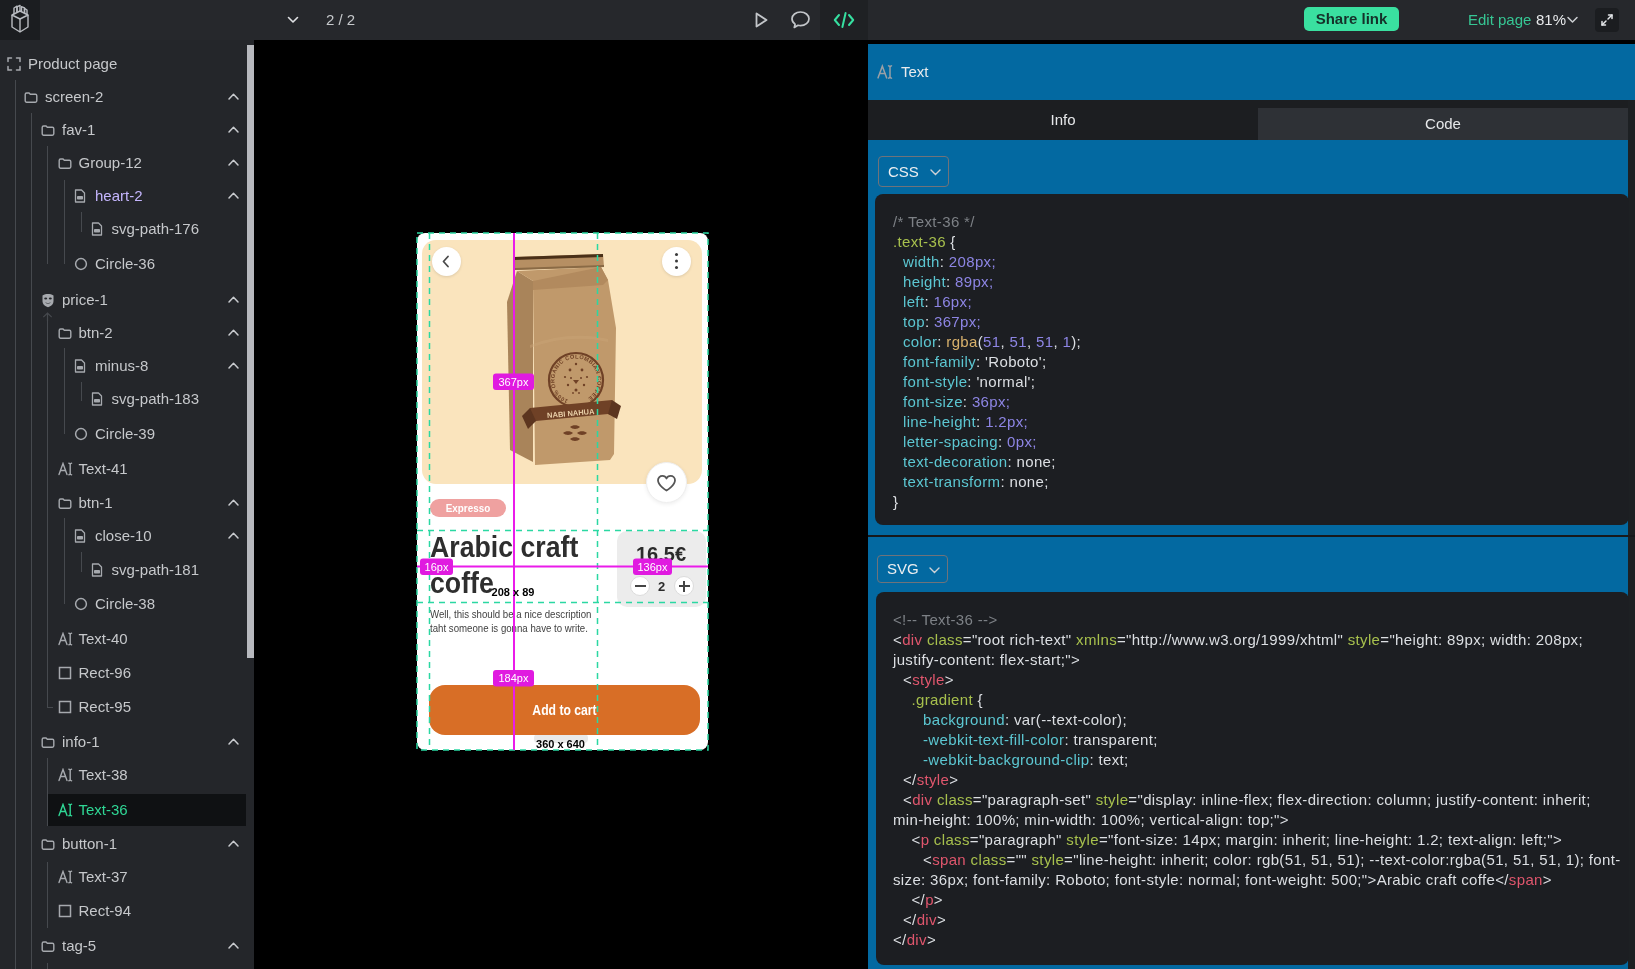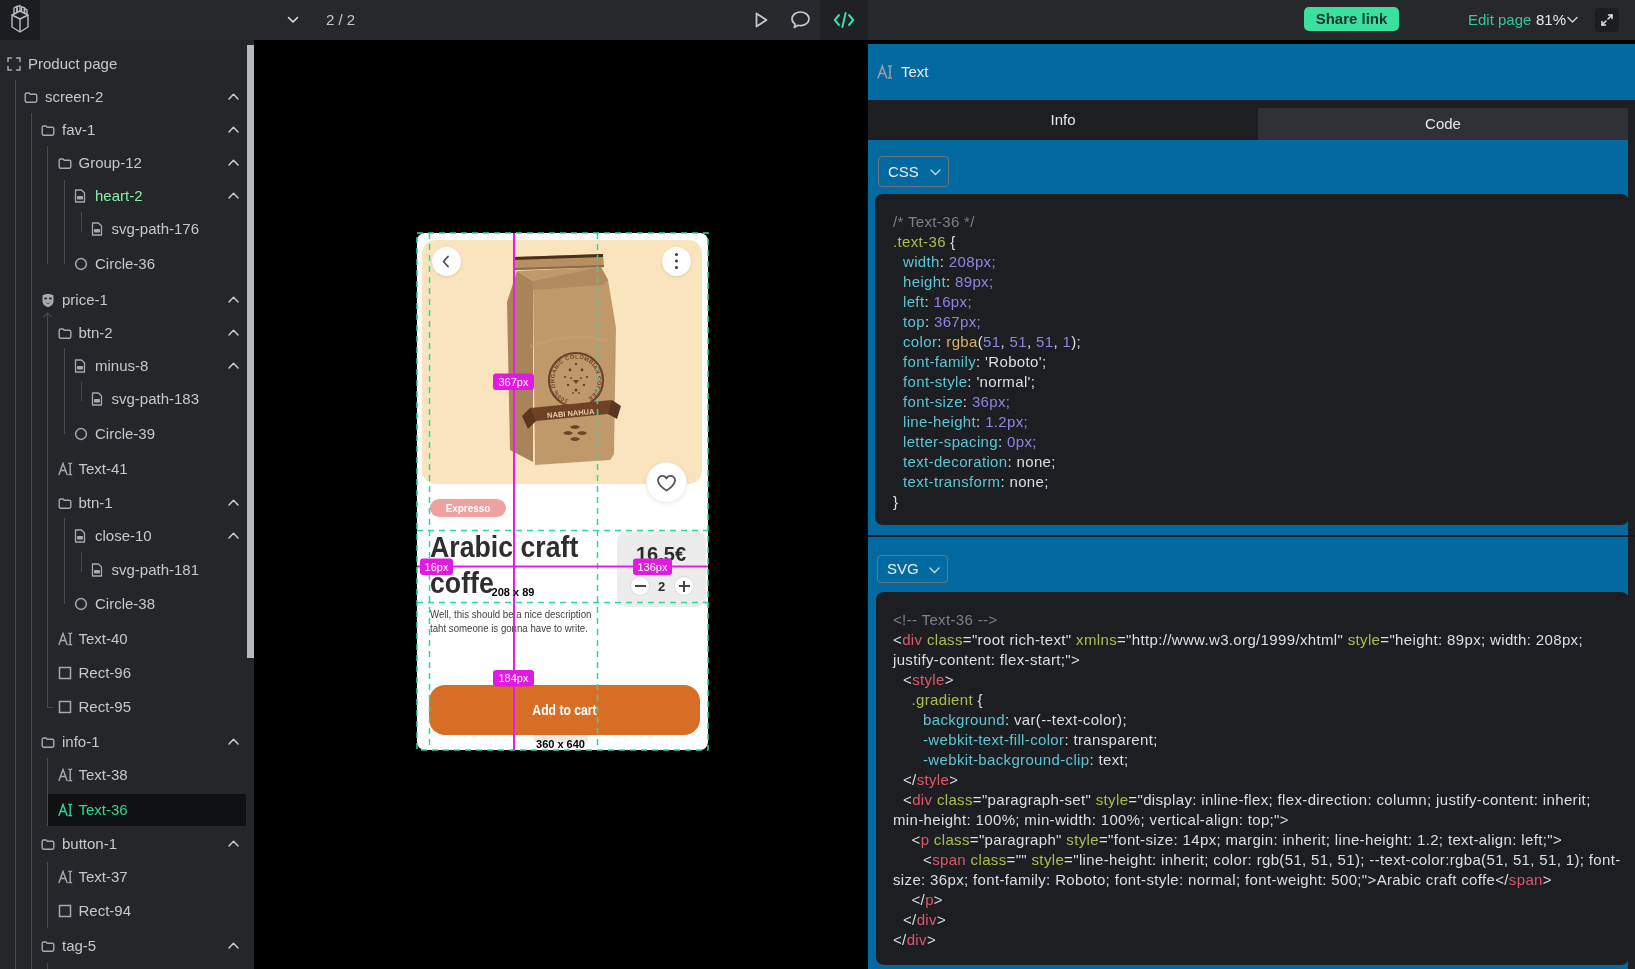--- a/index.html
+++ b/index.html
@@ -114,21 +114,21 @@
         <path d="M1.2 3.4 C1.2 2.6 1.8 2 2.6 2 L5 2 L6.3 3.3 L11.4 3.3 C12.2 3.3 12.8 3.9 12.8 4.7 L12.8 9.8 C12.8 10.6 12.2 11.2 11.4 11.2 L2.6 11.2 C1.8 11.2 1.2 10.6 1.2 9.8 Z" fill="none" stroke="#a6a9ae" stroke-width="1.4"></path>
       </svg></div>
 <div class="row" style="left:78.5px;top:110px;color:#c6c8cb;">Group-12</div>
 <svg class="abs" style="left:227px;top:118px;" width="13" height="9" viewBox="0 0 13 9">
       <path d="M2 7 L6.5 2.2 L11 7" fill="none" stroke="#c9cbcf" stroke-width="1.5" stroke-linecap="round" stroke-linejoin="round"></path>
     </svg>
 <div class="abs" style="left:74px;top:148.5px;width:15px;height:15px;"><svg width="12" height="14" viewBox="0 0 12 14">
         <path d="M1.5 1 L7.5 1 L10.5 4 L10.5 13 L1.5 13 Z" fill="none" stroke="#a6a9ae" stroke-width="1.3" stroke-linejoin="round"></path>
         <rect x="3" y="7" width="6" height="3.6" rx="0.8" fill="#a6a9ae"></rect>
       </svg></div>
-<div class="row" style="left:95px;top:143px;color:#86efac;">heart-2</div>
+<div class="row" style="left:95px;top:143px;color:#c4b5fd;">heart-2</div>
 <svg class="abs" style="left:227px;top:151px;" width="13" height="9" viewBox="0 0 13 9">
       <path d="M2 7 L6.5 2.2 L11 7" fill="none" stroke="#c9cbcf" stroke-width="1.5" stroke-linecap="round" stroke-linejoin="round"></path>
     </svg>
 <div class="abs" style="left:90.5px;top:181.5px;width:15px;height:15px;"><svg width="12" height="14" viewBox="0 0 12 14">
         <path d="M1.5 1 L7.5 1 L10.5 4 L10.5 13 L1.5 13 Z" fill="none" stroke="#a6a9ae" stroke-width="1.3" stroke-linejoin="round"></path>
         <rect x="3" y="7" width="6" height="3.6" rx="0.8" fill="#a6a9ae"></rect>
       </svg></div>
 <div class="row" style="left:111.5px;top:176px;color:#c6c8cb;">svg-path-176</div>
 <div class="abs" style="left:74px;top:216.5px;width:15px;height:15px;"><svg width="14" height="14" viewBox="0 0 14 14">
         <circle cx="7" cy="7" r="5.4" fill="none" stroke="#a6a9ae" stroke-width="1.5"></circle>

